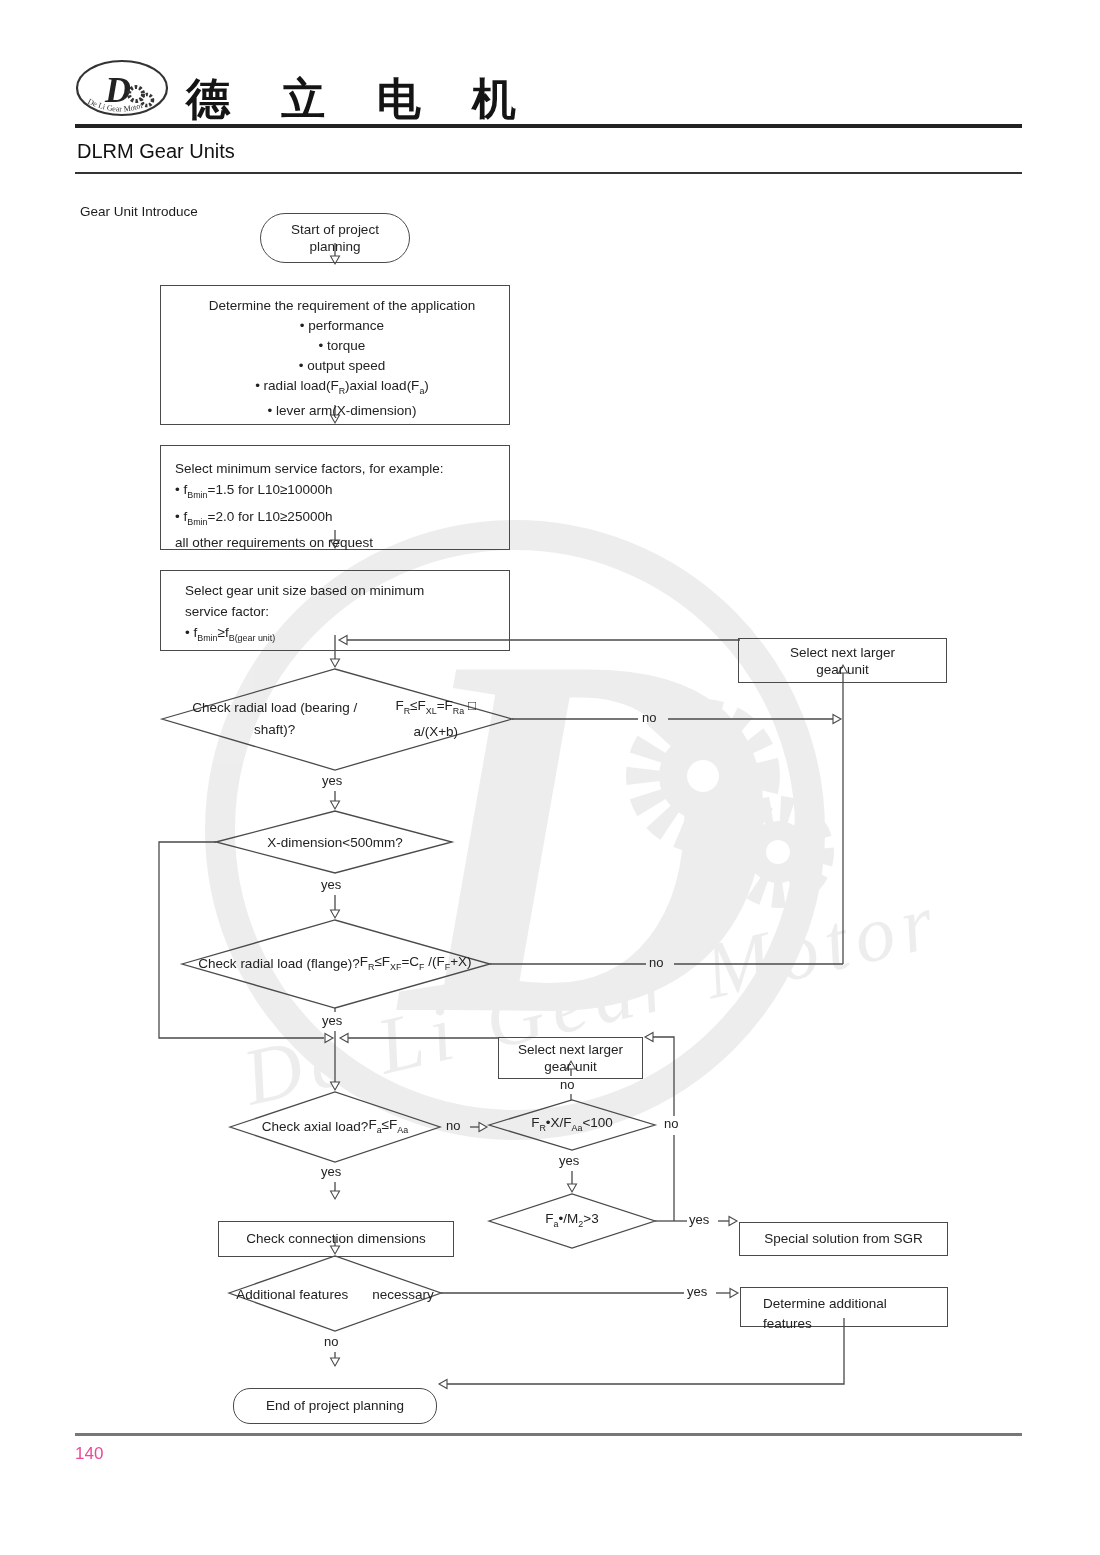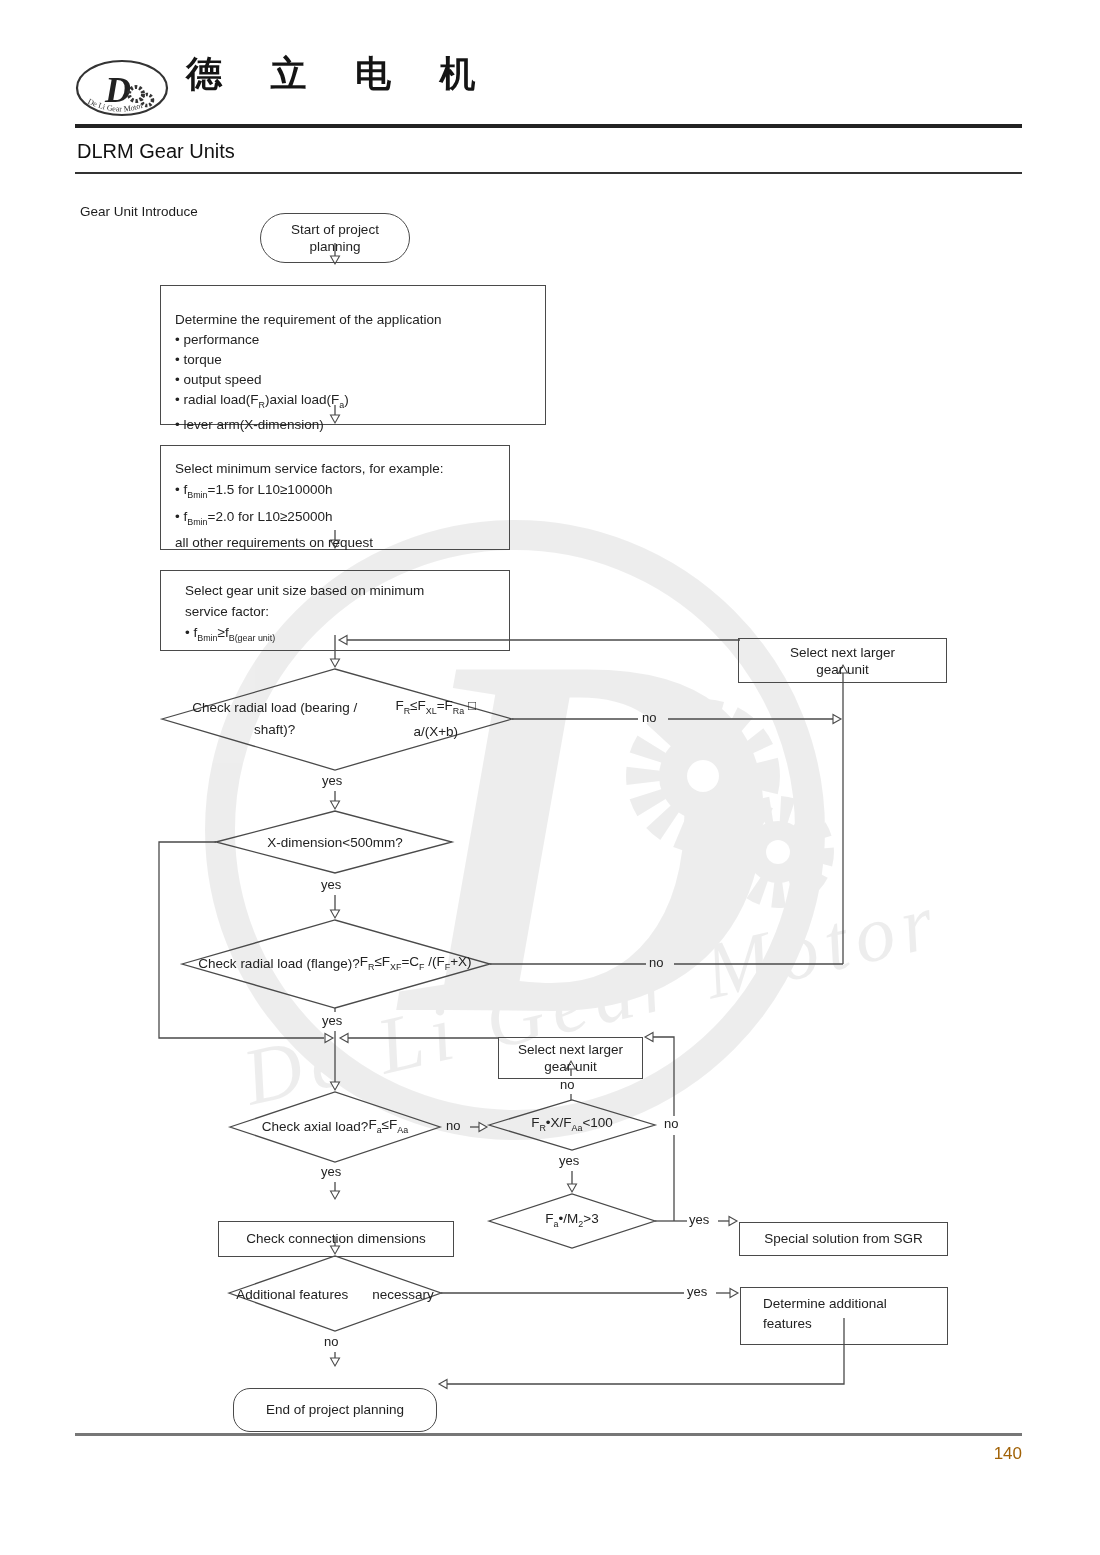--- a/index.html
+++ b/index.html
@@ -1,21 +1,21 @@
 <!DOCTYPE html>
 <html><head>
 <meta charset="utf-8">
 <style>
   html,body{margin:0;padding:0;background:#ffffff;}
   #page{position:relative;width:1100px;height:1555px;background:#fff;overflow:hidden;
         font-family:"Liberation Sans", sans-serif;color:#1c1c1c;}
   .abs{position:absolute;}
   svg{position:absolute;left:0;top:0;}
   
-  #cn-logo-text{position:absolute;left:186px;top:50px;font-size:36px;font-weight:bold;
+  #cn-logo-text{position:absolute;left:186px;top:70px;font-size:44px;font-weight:bold;
      letter-spacing:18px;color:#141414;font-family:"DejaVu Sans", sans-serif;}
   #section-title{position:absolute;left:77px;top:140px;font-size:20px;font-weight:normal;color:#111;}
   .rule{position:absolute;left:75px;width:947px;background:#222;}
   
   .node{position:absolute;box-sizing:border-box;border:1.3px solid #4a4a4a;background:transparent;
         font-size:13.5px;line-height:20px;color:#222;margin-top:20px;}
   .node.center{display:flex;flex-direction:column;align-items:center;justify-content:center;text-align:center;}
   .terminator{border-radius:26px;}
   .dtext{position:absolute;display:flex;align-items:center;justify-content:center;
          text-align:center;font-size:13.5px;line-height:22px;color:#222;box-sizing:border-box;}
@@ -129,21 +129,21 @@
   <div id="section-title">DLRM Gear Units</div>
   <div class="rule" style="top:172px;height:1.6px;background:#333;"></div>
 
   <div class="abs" style="left:80px;top:204px;font-size:13.5px;">Gear Unit Introduce</div>
 
   <div class="node center terminator" style="left:260px;top:193px;width:150px;height:50px;line-height:17px;">
     <div>Start of project</div>
     <div>planning</div>
   </div>
 
-  <div class="node bullets" style="left:160px;top:265px;width:386px;height:140px;padding:24px 0 0 14px;">
+  <div class="node bullets" style="left:160px;top:265px;width:350px;height:140px;padding:10px 0 0 14px;text-align:center;">
     <div>Determine the requirement of the application</div>
     <div>• performance</div>
     <div>• torque</div>
     <div>• output speed</div>
     <div>• radial load(F<sub>R</sub>)axial load(F<sub>a</sub>)</div>
     <div>• lever arm(X-dimension)</div>
   </div>
 
   <div class="node bullets" style="left:160px;top:425px;width:350px;height:105px;padding:12px 0 0 14px;line-height:21px;">
     <div>Select minimum service factors, for example:</div>
@@ -201,39 +201,39 @@
 
   <div class="node center" style="left:739px;top:1202px;width:209px;height:34px;">
     <div>Special solution from SGR</div>
   </div>
 
   <div class="dtext" style="left:236px;top:1272px;width:198px;height:44px;line-height:21px;gap:24px;">
     <div>Additional features</div>
     <div>necessary</div>
   </div>
 
-  <div class="node" style="left:740px;top:1267px;width:208px;height:58px;padding:6px 0 0 22px;line-height:20px;">
+  <div class="node" style="left:740px;top:1267px;width:208px;height:40px;padding:6px 0 0 22px;line-height:20px;">
     <div>Determine additional</div>
     <div>features</div>
   </div>
 
-  <div class="node center terminator" style="left:233px;top:1368px;width:204px;height:44px;border-radius:17px;">
+  <div class="node center terminator" style="left:233px;top:1368px;width:204px;height:36px;border-radius:17px;">
     <div>End of project planning</div>
   </div>
 
   <div class="lbl" style="left:322px;top:773px;">yes</div>
   <div class="lbl" style="left:642px;top:710px;">no</div>
   <div class="lbl" style="left:321px;top:877px;">yes</div>
   <div class="lbl" style="left:322px;top:1013px;">yes</div>
   <div class="lbl" style="left:649px;top:955px;">no</div>
   <div class="lbl" style="left:321px;top:1164px;">yes</div>
   <div class="lbl" style="left:446px;top:1118px;">no</div>
   <div class="lbl" style="left:560px;top:1077px;">no</div>
   <div class="lbl" style="left:559px;top:1153px;">yes</div>
   <div class="lbl" style="left:664px;top:1116px;">no</div>
   <div class="lbl" style="left:689px;top:1212px;">yes</div>
   <div class="lbl" style="left:687px;top:1284px;">yes</div>
   <div class="lbl" style="left:324px;top:1334px;">no</div>
 
   <div class="rule" style="top:1433px;height:2.5px;background:#777;"></div>
-  <div class="abs" style="left:75px;top:1444px;width:947px;text-align:right;font-size:17px;color:#a16207;">140</div>
+  <div class="abs" style="left:75px;top:1444px;width:947px;text-align:left;font-size:17px;color:#ec4899;">140</div>
 
 </div>
 
 </body></html>

